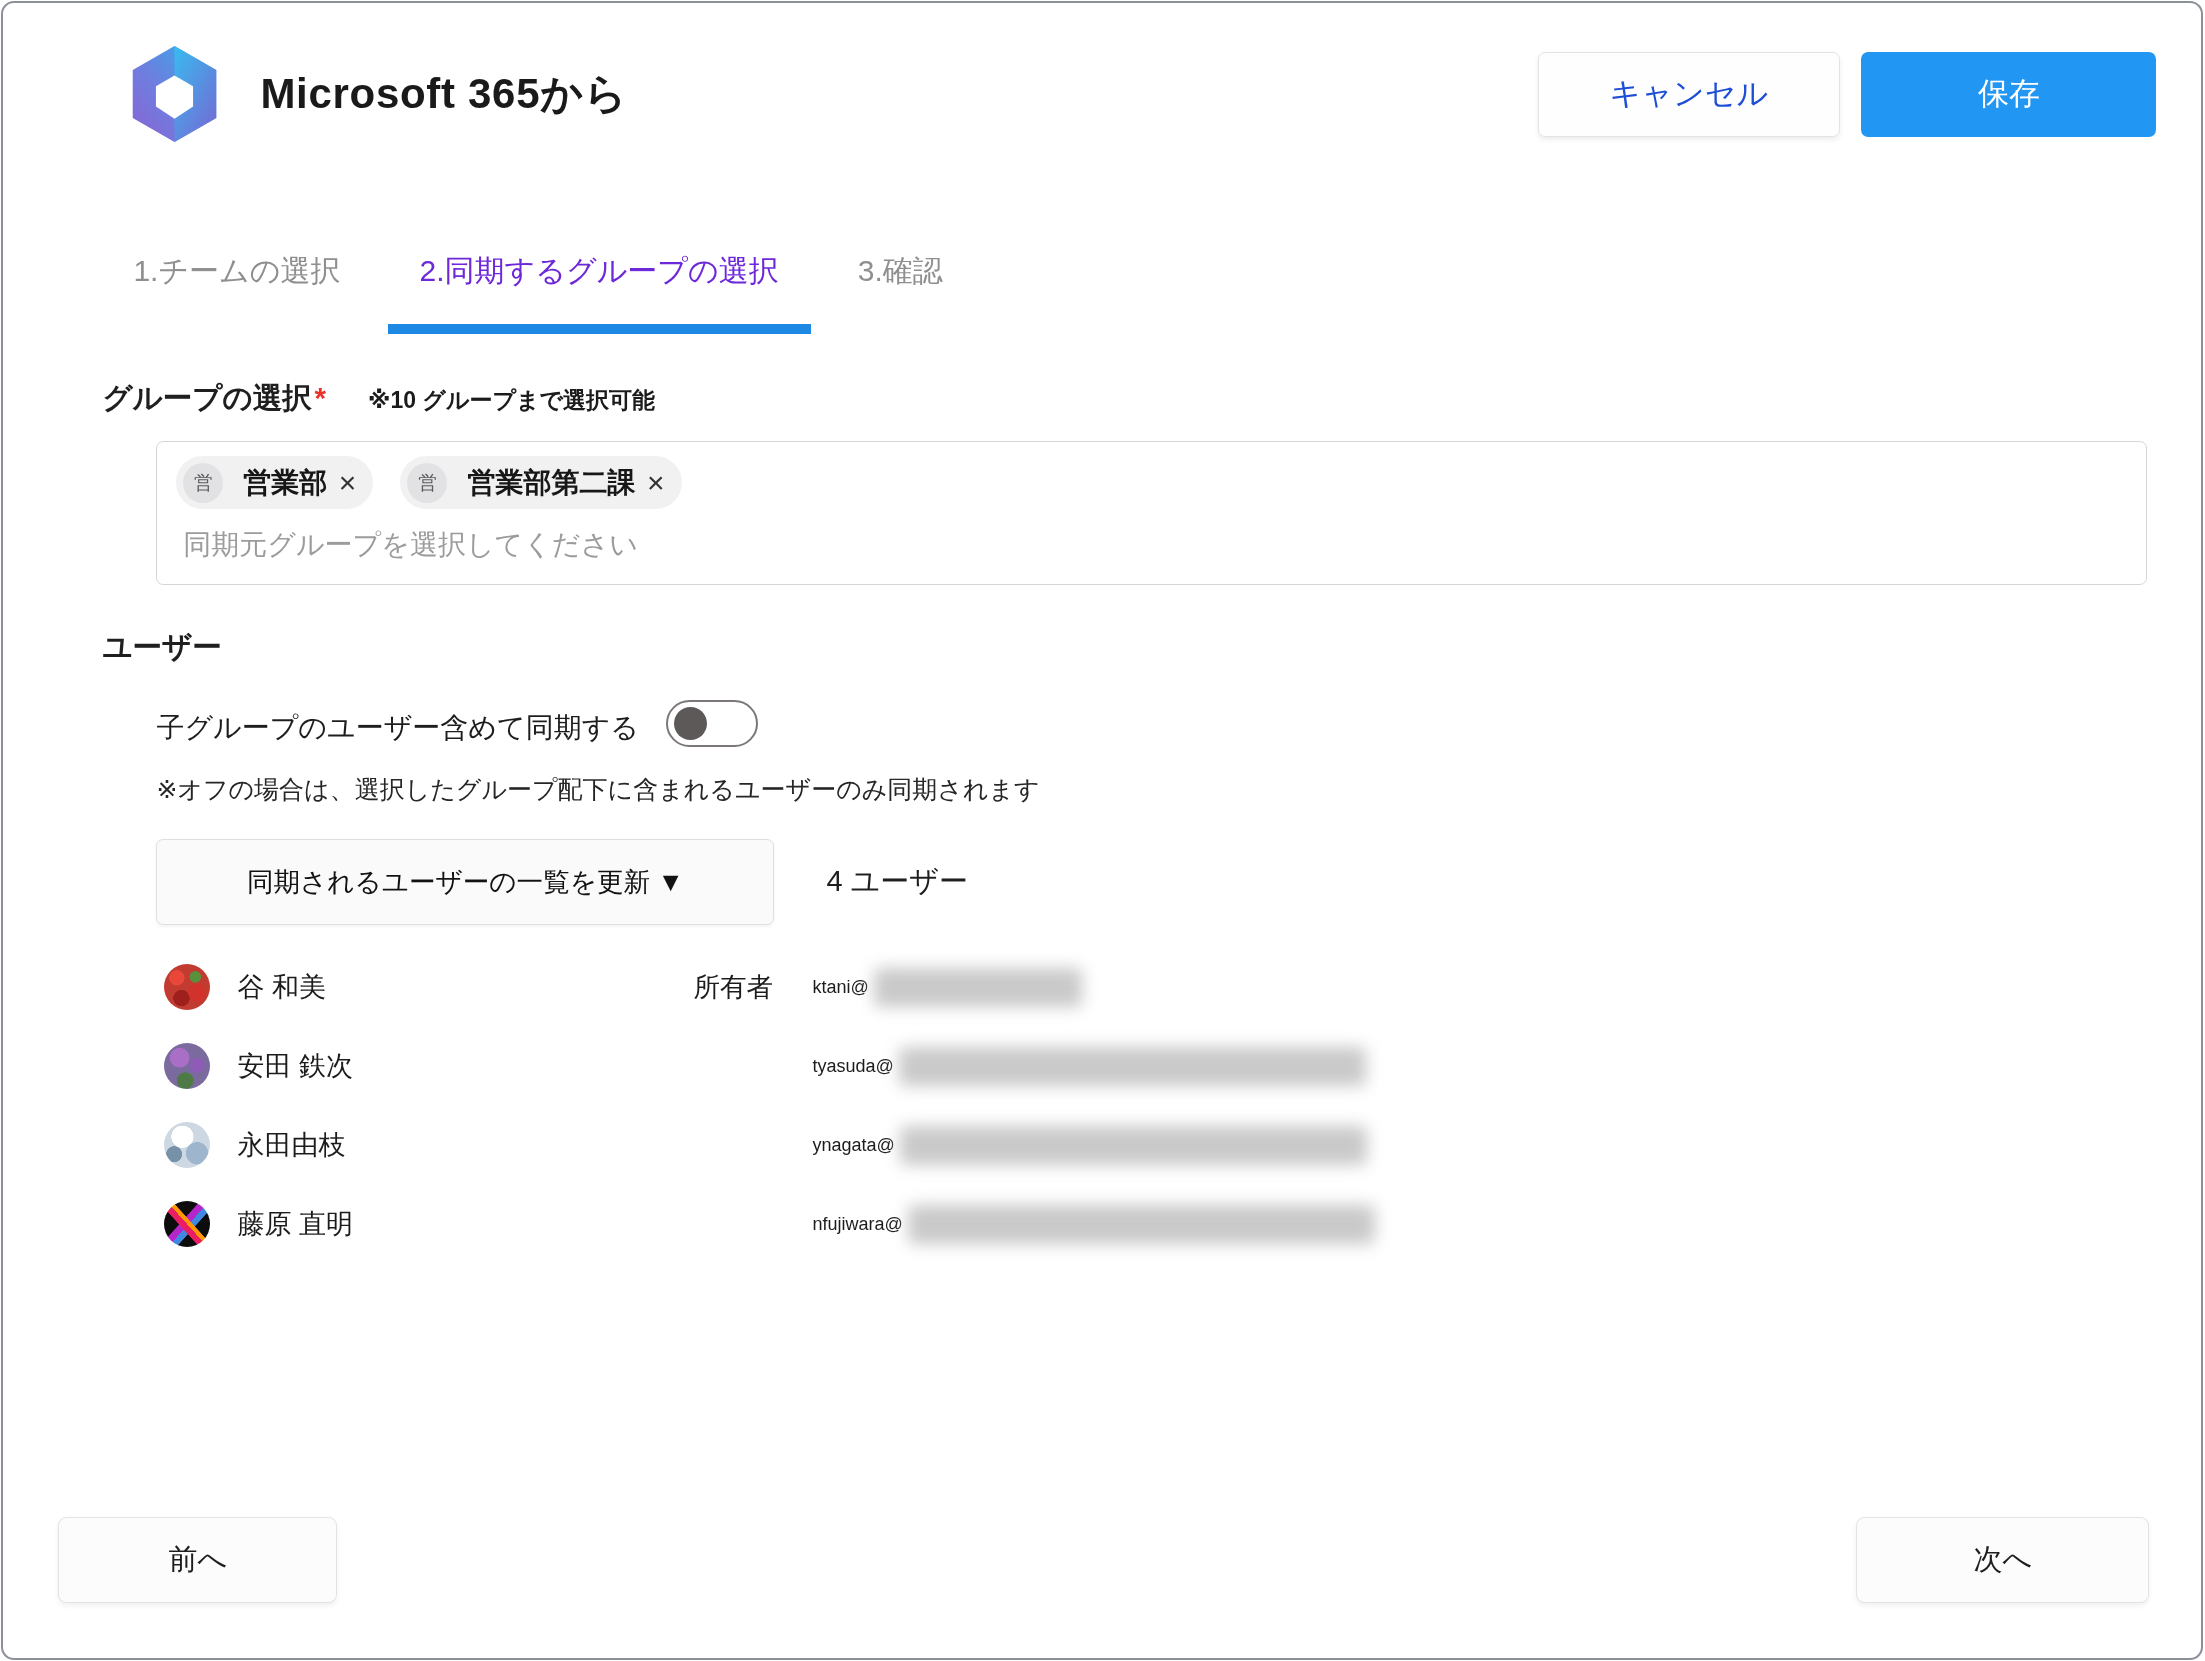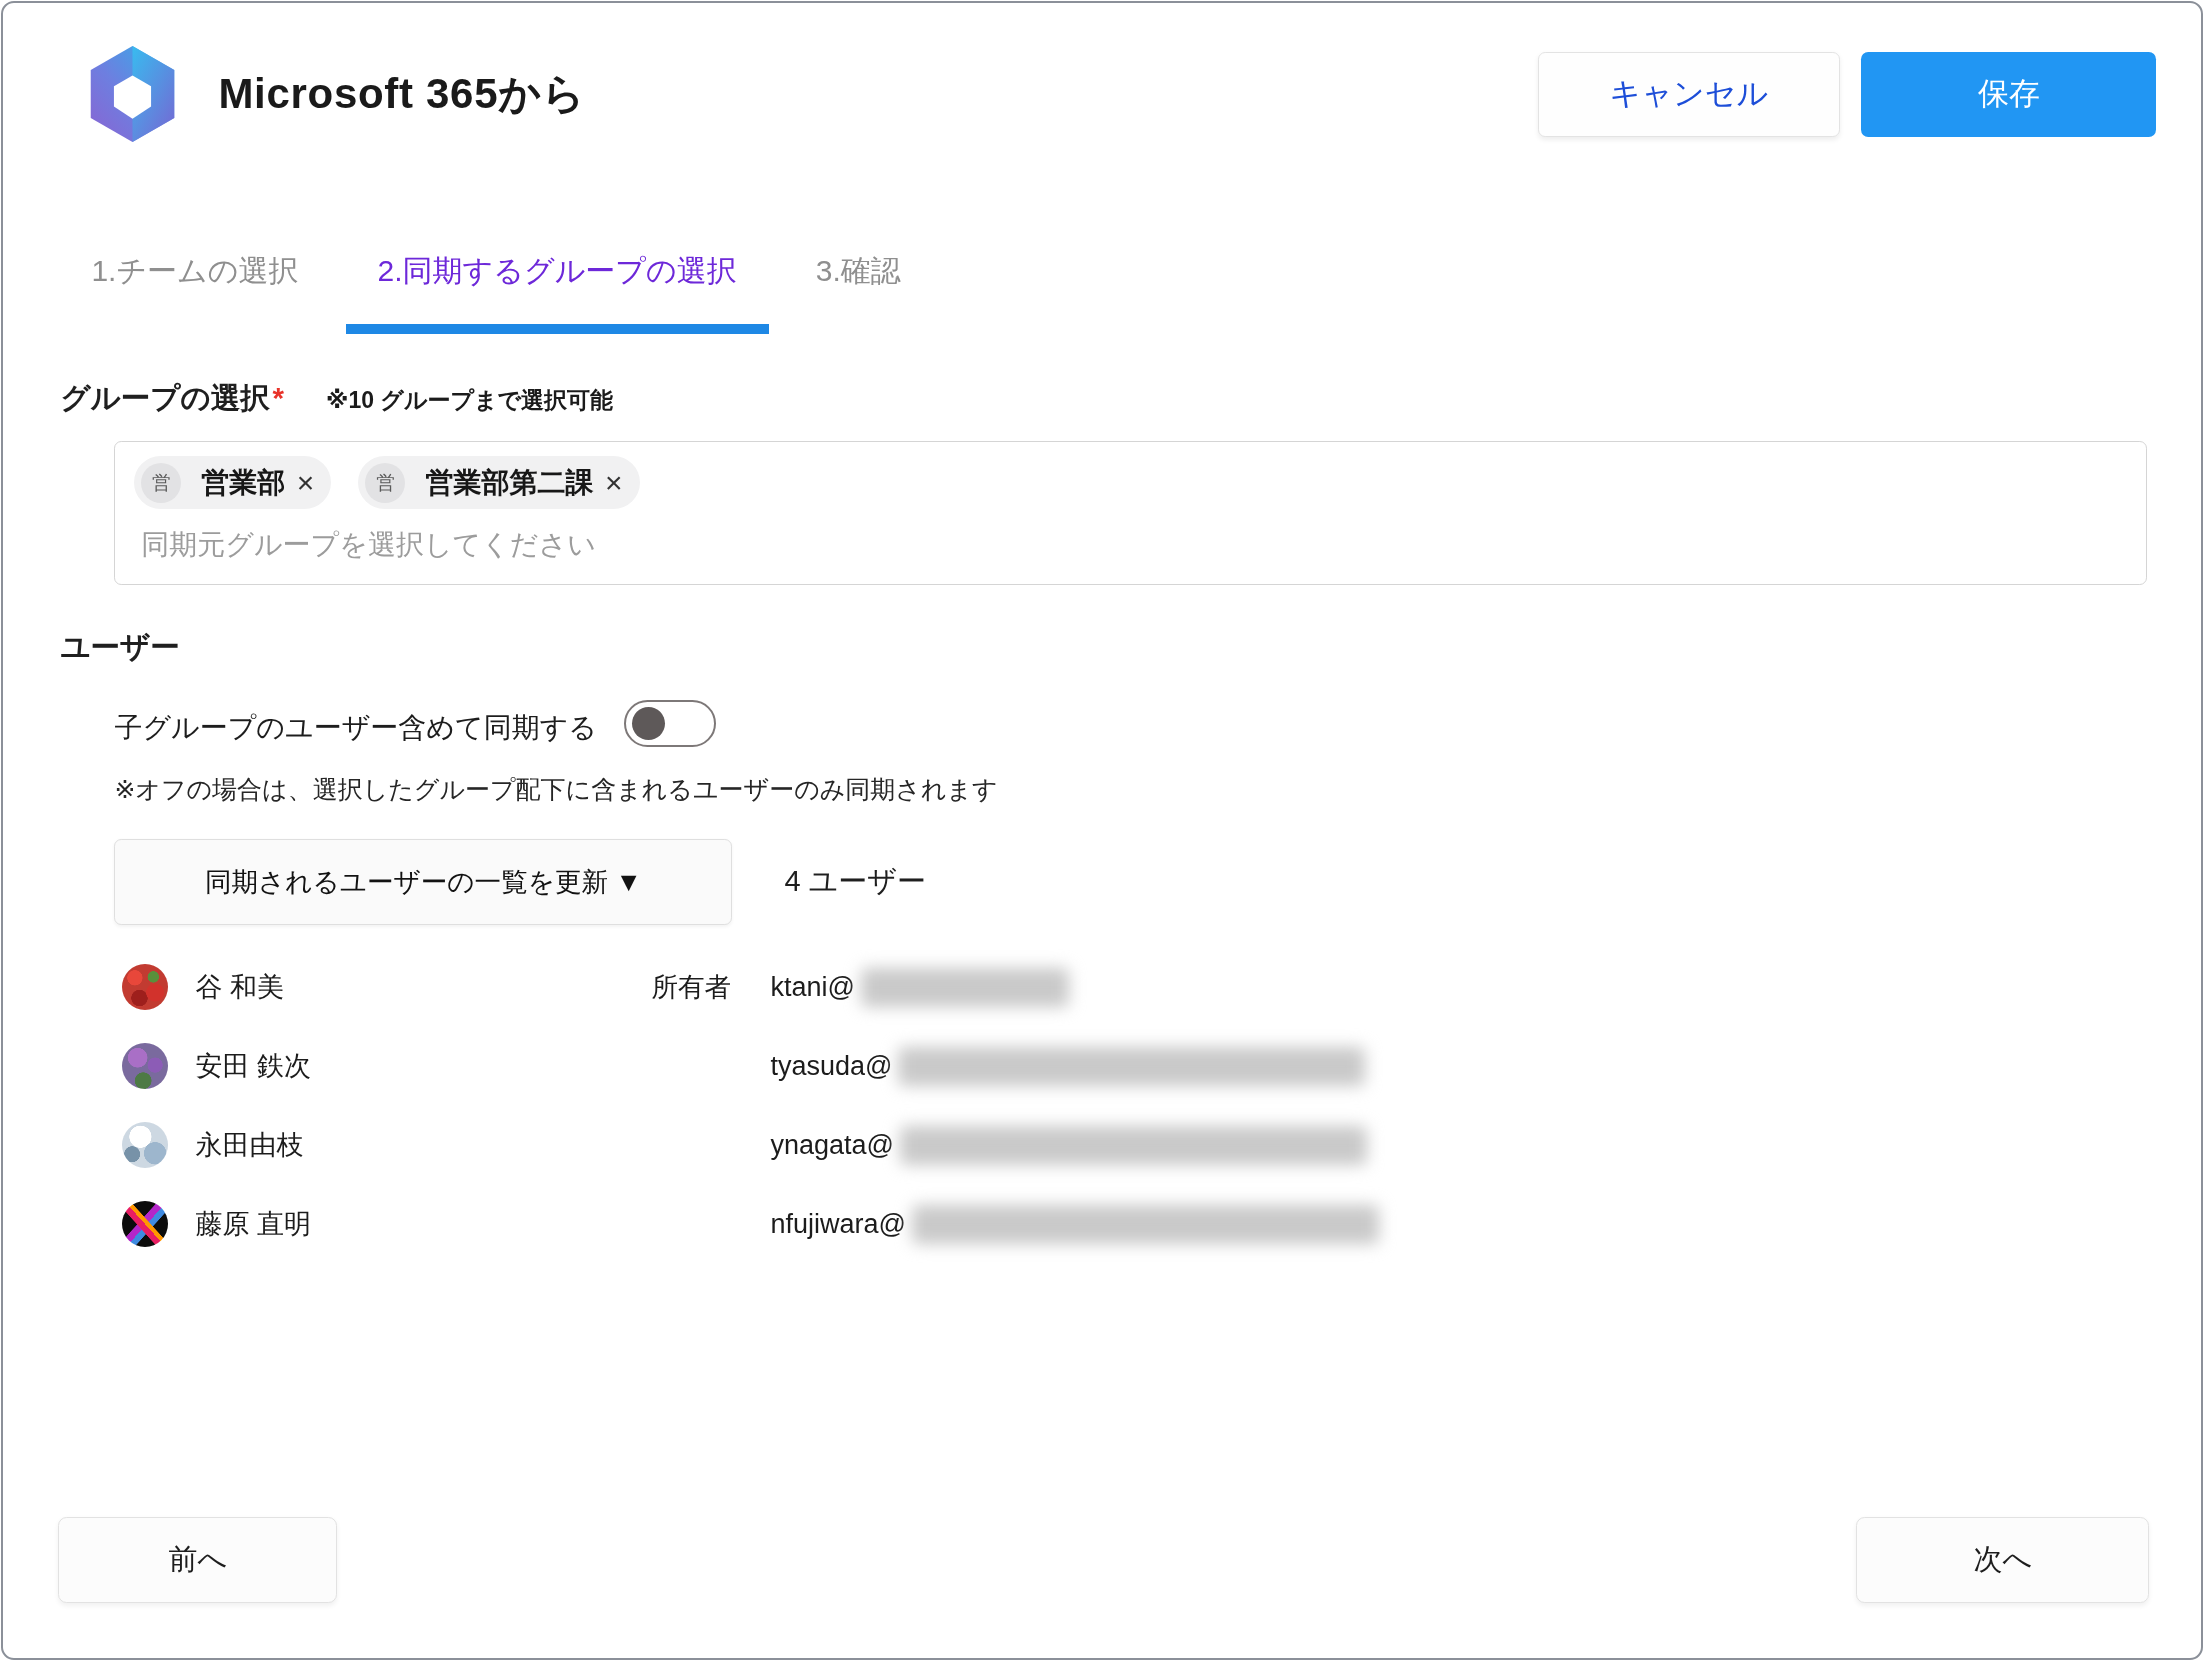--- a/index.html
+++ b/index.html
@@ -1,21 +1,21 @@
 <!DOCTYPE html>
 <html lang="ja" style="font-size:11.5px"><head>
 <meta charset="utf-8">
 <style>
   * { box-sizing: border-box; margin: 0; padding: 0; }
   html, body { width: 2205px; height: 1661px; background: #fff; }
   body { font-family: "Liberation Sans", "DejaVu Sans", sans-serif; color: #1f1f1f; position: relative; }
 
   .window {
     position: absolute; left: 1.4px; top: 1.4px; width: 2202px; height: 1659px;
-    border: 2.2px solid #8b9099; border-radius: 13px; background: #fff; overflow: hidden;
+    border: 2.2px solid #8b9099; border-radius: 13px; background: #fff; overflow: hidden; padding-left: 42px;
   }
 
   
   .header { display: flex; align-items: center; padding: 40px 45px 0 80px; }
   .logo { width: 99px; height: 102px; flex: none; }
   .app-title { font-size: 42px; font-weight: 700; margin-left: 36px; color: #1a1a1a; letter-spacing: 0.7px; }
   .header-actions { margin-left: auto; display: flex; gap: 21.5px; }
   .btn { display: flex; align-items: center; justify-content: center; cursor: pointer; }
   .btn-cancel {
     width: 302px; height: 85px; font-size: 31px; color: #1d4ed8;
@@ -88,21 +88,21 @@
       radial-gradient(circle at 40% 32%, #ffffff 0 26%, rgba(0,0,0,0) 27%),
       radial-gradient(circle at 72% 68%, #9db6cd 0 24%, rgba(0,0,0,0) 25%),
       radial-gradient(circle at 22% 70%, #7792a8 0 16%, rgba(0,0,0,0) 17%),
       #cdd8e2; }
   .avatar-3 { background:
       linear-gradient(48deg, rgba(0,0,0,0) 40%, #e91e63 41% 50%, #ff9800 50% 56%, rgba(0,0,0,0) 57%),
       linear-gradient(-48deg, rgba(0,0,0,0) 38%, #3f8ae0 39% 48%, #b426c9 48% 58%, rgba(0,0,0,0) 59%),
       #0c0c0c; }
   .user-name { font-size: 27px; margin-left: 27px; width: 456px; color: #1c1c1c; }
   .user-role { font-size: 26.6px; width: 119px; color: #1c1c1c; flex: none; }
-  .user-email { font-size: 27px; color: #1c1c1c; display: flex; align-items: center; justify-content: flex-end; }
+  .user-email { font-size: 18px; color: #1c1c1c; display: flex; align-items: center; justify-content: flex-end; }
   .redacted { display: inline-block; height: 39px; border-radius: 5.7px; background: #c9c9c9;
               filter: blur(8px); margin-left: 5.7px; }
   .redacted-short { width: 208px; }
   .redacted-long { width: 467px; }
 
   
   .footer-btn { position: absolute; bottom: 55px; height: 86px; font-size: 29px; color: #1d1d1d;
                 background: #fcfcfc; border: 1.4px solid #e2e2e2; border-radius: 8.6px;
                 box-shadow: 0 2.2px 5.7px rgba(0,0,0,.06); }
   .btn-prev { left: 55px; width: 279px; }

